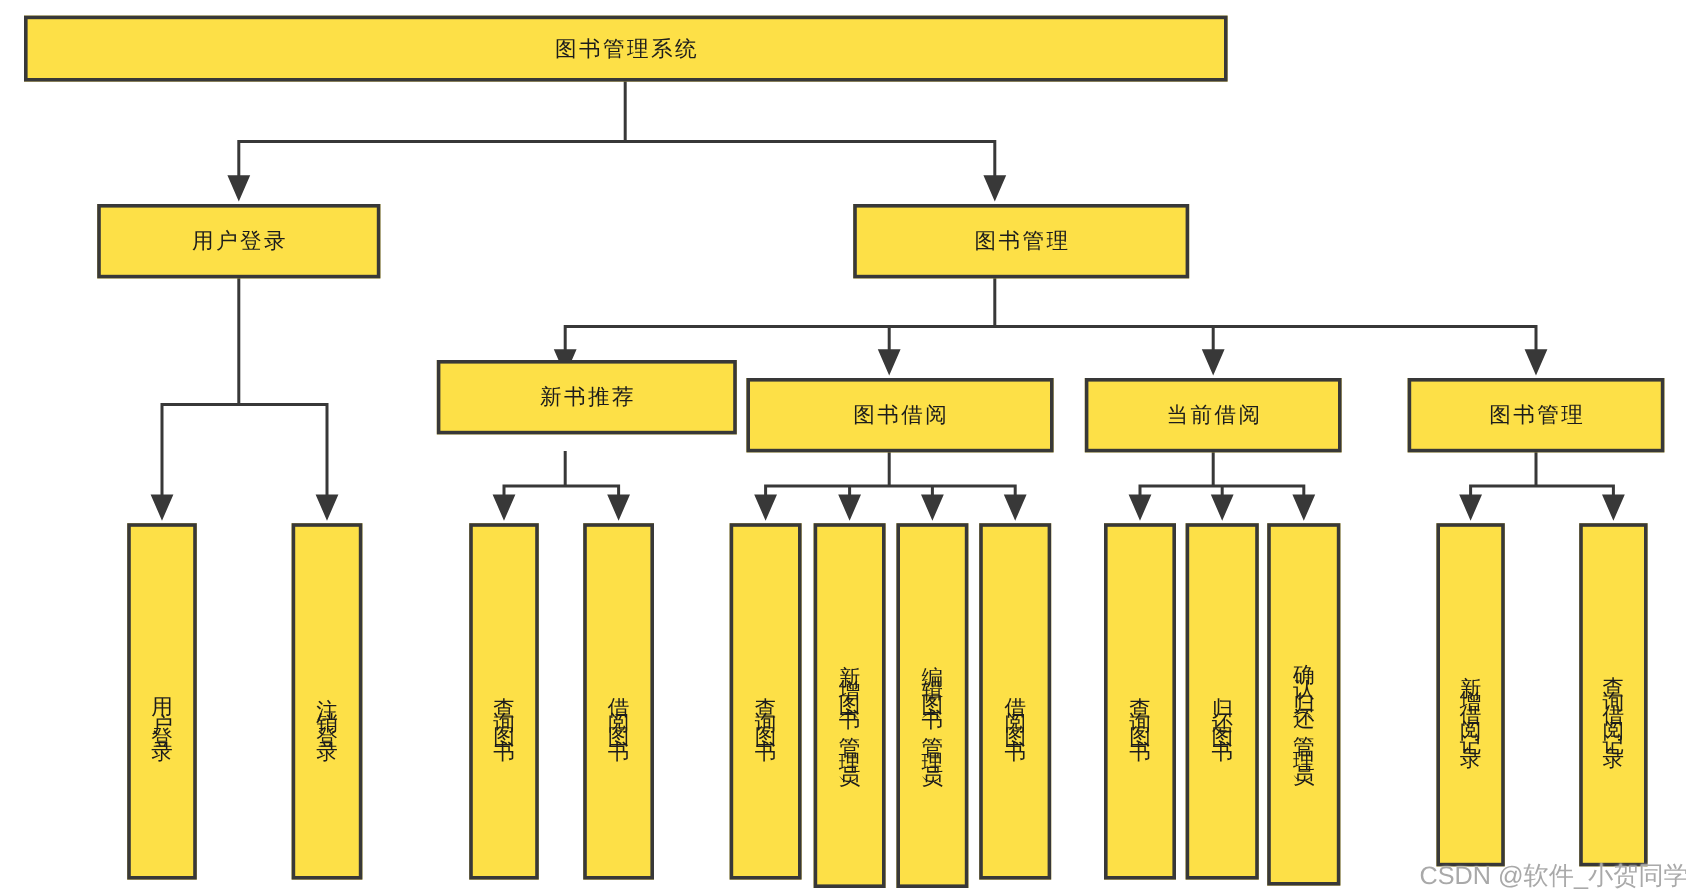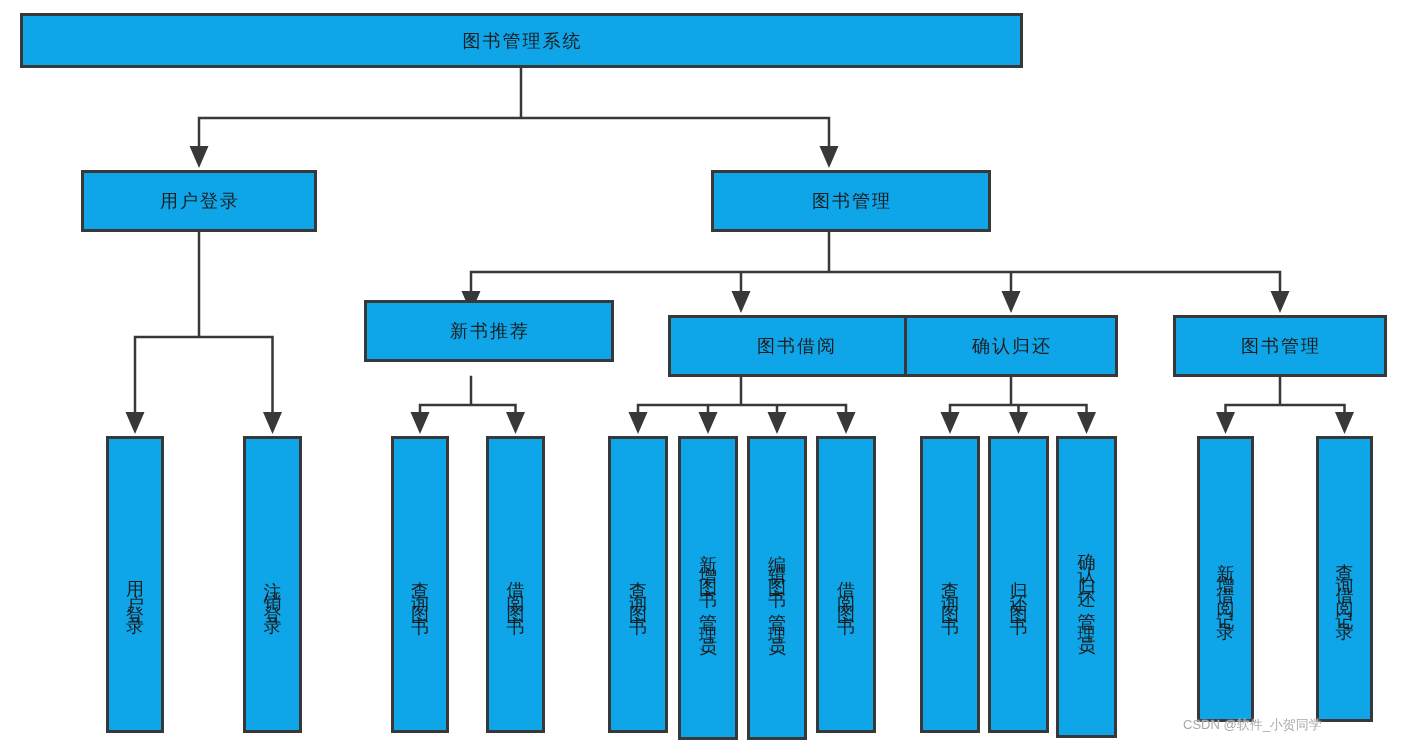--- a/index.html
+++ b/index.html
@@ -7,32 +7,32 @@
     --box-border-color:#383838;
     --text-color:#1c1c1c;
     --watermark-color:#a9a9a9;
     --background-color:#ffffff;
   }
   html,body{margin:0;padding:0;}
   body{font-family:"Liberation Sans","DejaVu Sans",sans-serif;background:var(--background-color);}
   #canvas{position:relative;width:1405px;height:747px;background:var(--background-color);overflow:hidden;}
   #connector-layer{position:absolute;left:0;top:0;pointer-events:none;}
   .box{
-    position:absolute;box-sizing:border-box;background:#0ea5e9;
+    position:absolute;box-sizing:border-box;background:#fde047;
     border:3px solid var(--box-border-color);color:var(--text-color);
     display:flex;align-items:center;justify-content:center;
   }
   .box.h{font-size:18px;letter-spacing:2px;padding-left:2px;white-space:nowrap;}
   .box.v{
     writing-mode:vertical-rl;font-size:18px;letter-spacing:12px;
     padding-top:12px;line-height:1;
   }
   .watermark{
     position:absolute;left:1183px;top:716px;width:220px;
-    font-size:13px;color:var(--watermark-color);white-space:nowrap;
+    font-size:21px;color:var(--watermark-color);white-space:nowrap;
     text-shadow:0 0 2px #ffffff;
   }
 </style>
 </head>
 <body>
 
 <div id="canvas">
 
   <svg id="connector-layer" width="1405" height="747" viewBox="0 0 1405 747" aria-hidden="true">
     <path fill="none" stroke="var(--line-color)" stroke-width="2.5" stroke-linecap="square" d="M521,68 V118 M199,118 H829 M199,118 V152 M829,118 V152
@@ -53,22 +53,22 @@
              M1077,412 H1096 L1086.5,434 Z
              M1216,412 H1235 L1225.5,434 Z M1335,412 H1354 L1344.5,434 Z"></path>
   </svg>
 
   <div class="box h" style="left:20px;top:13px;width:1003px;height:55px">图书管理系统</div>
 
   <div class="box h" style="left:81px;top:170px;width:236px;height:62px">用户登录</div>
   <div class="box h" style="left:711px;top:170px;width:280px;height:62px">图书管理</div>
 
   <div class="box h" style="left:364px;top:300px;width:250px;height:62px">新书推荐</div>
-  <div class="box h" style="left:668px;top:315px;width:256px;height:62px">图书借阅</div>
-  <div class="box h" style="left:904px;top:315px;width:214px;height:62px">确认归还</div>
+  <div class="box h" style="left:622px;top:315px;width:256px;height:62px">图书借阅</div>
+  <div class="box h" style="left:904px;top:315px;width:214px;height:62px">当前借阅</div>
   <div class="box h" style="left:1173px;top:315px;width:214px;height:62px">图书管理</div>
 
   <div class="box v" style="left:106px;top:436px;width:58px;height:297px">用户登录</div>
   <div class="box v" style="left:243px;top:436px;width:59px;height:297px">注销登录</div>
 
   <div class="box v" style="left:391px;top:436px;width:58px;height:297px">查询图书</div>
   <div class="box v" style="left:486px;top:436px;width:59px;height:297px">借阅图书</div>
 
   <div class="box v" style="left:608px;top:436px;width:60px;height:297px">查询图书</div>
   <div class="box v" style="left:678px;top:436px;width:60px;height:304px">新增图书（管理员）</div>

